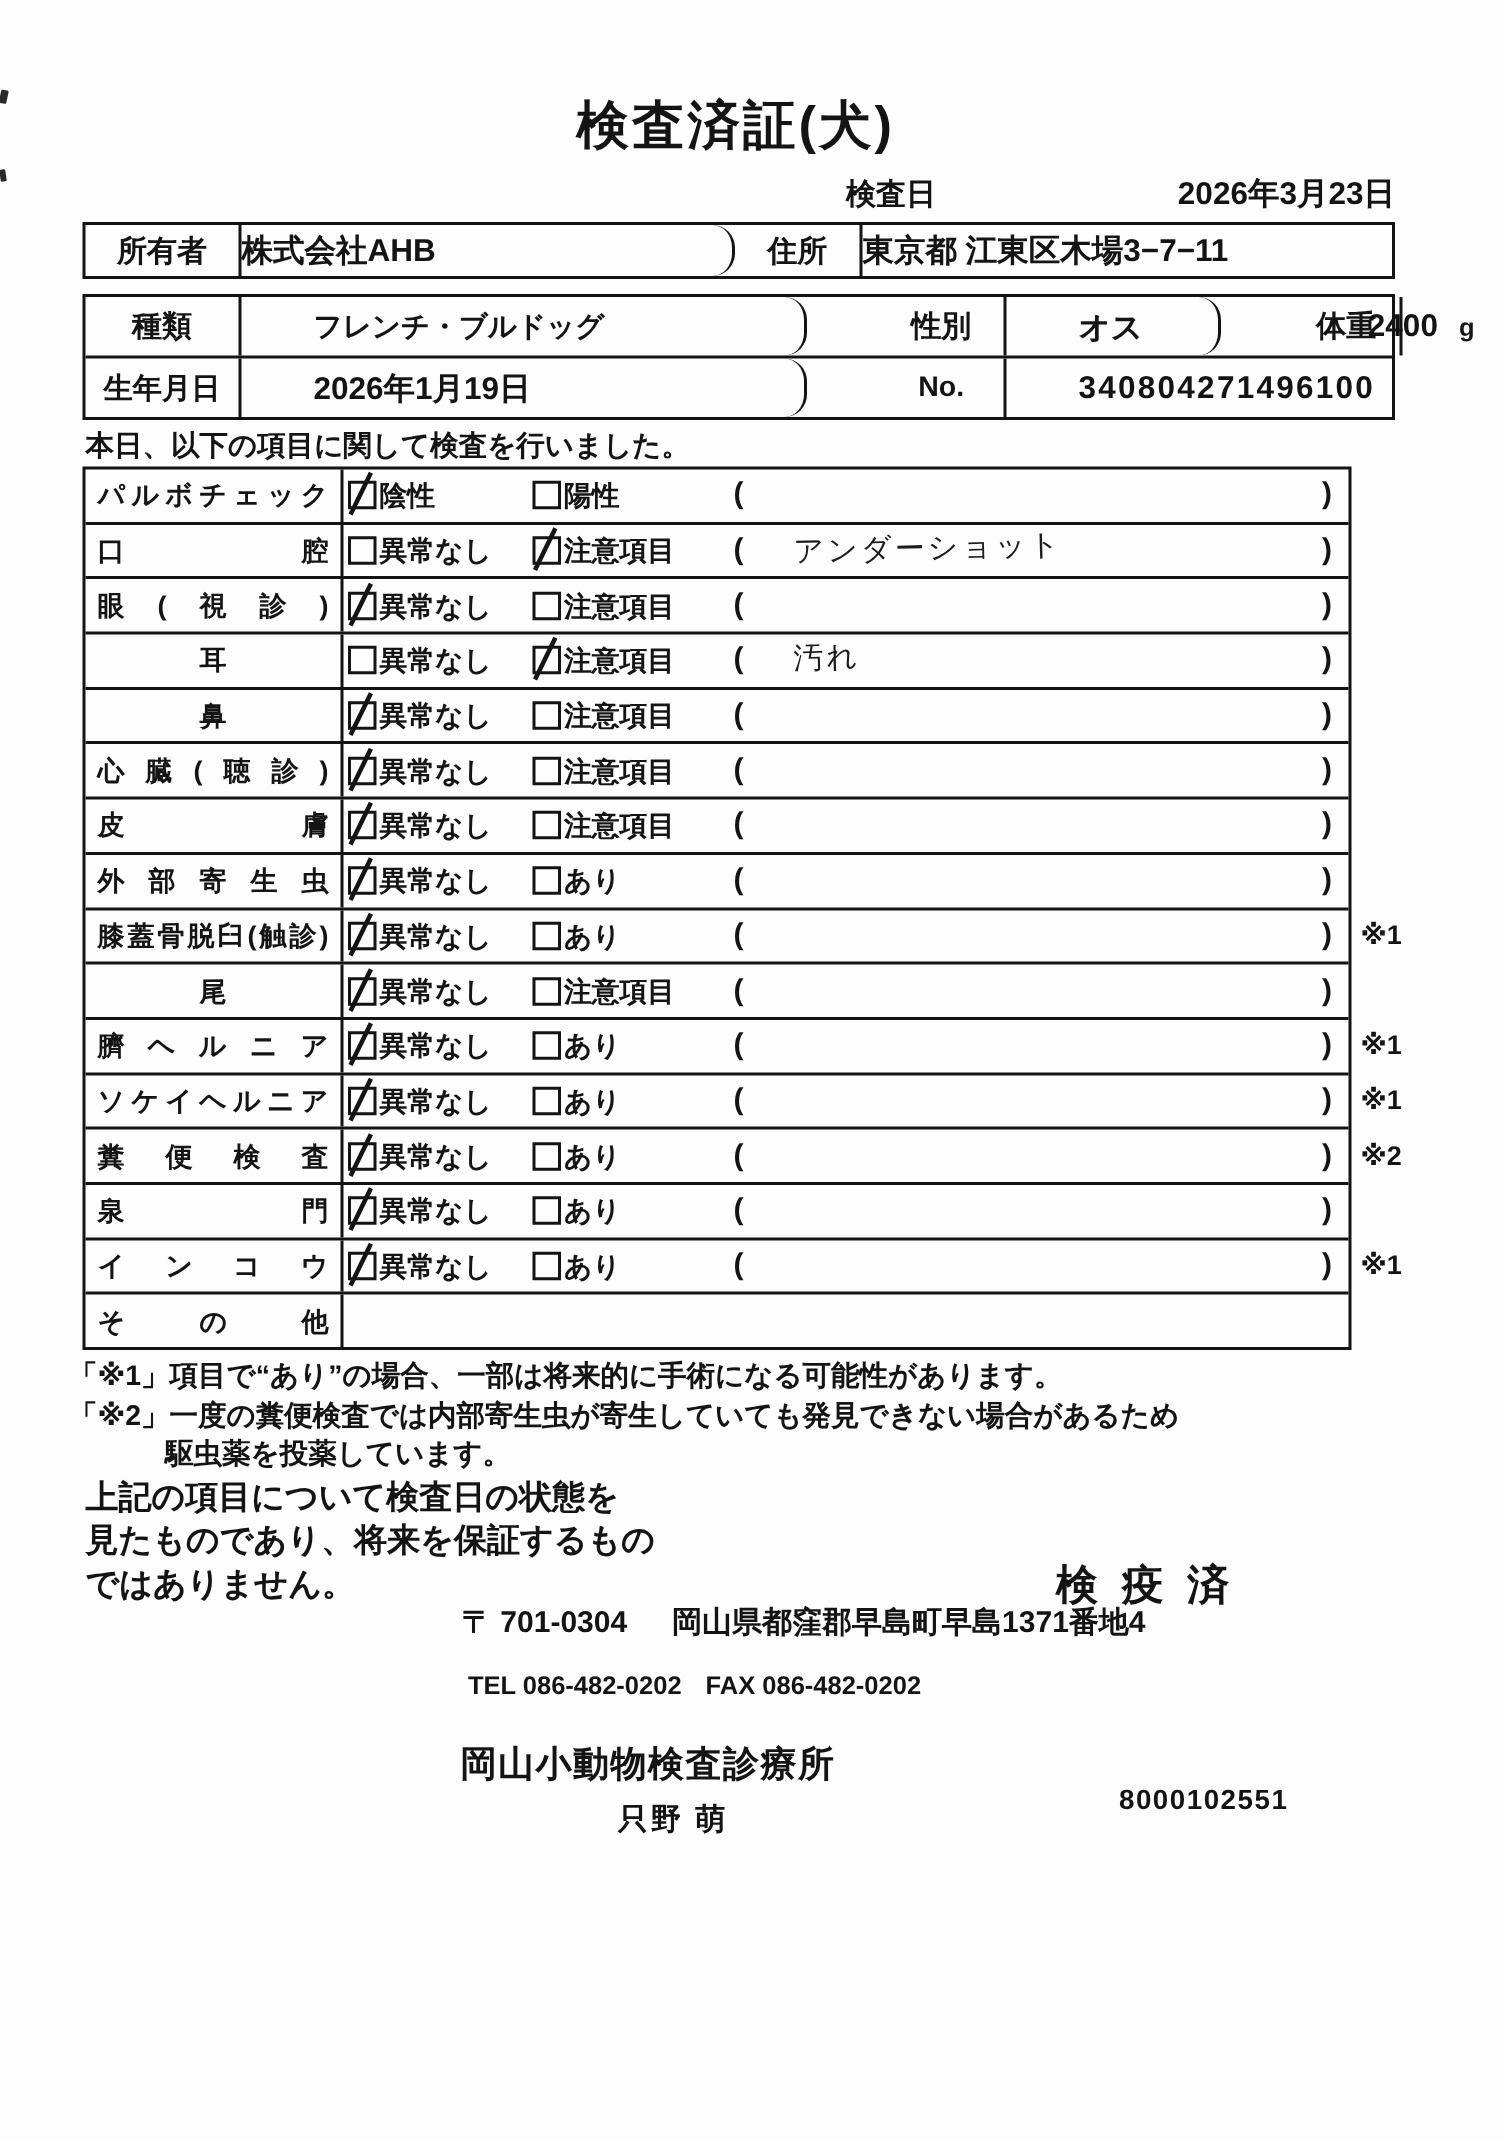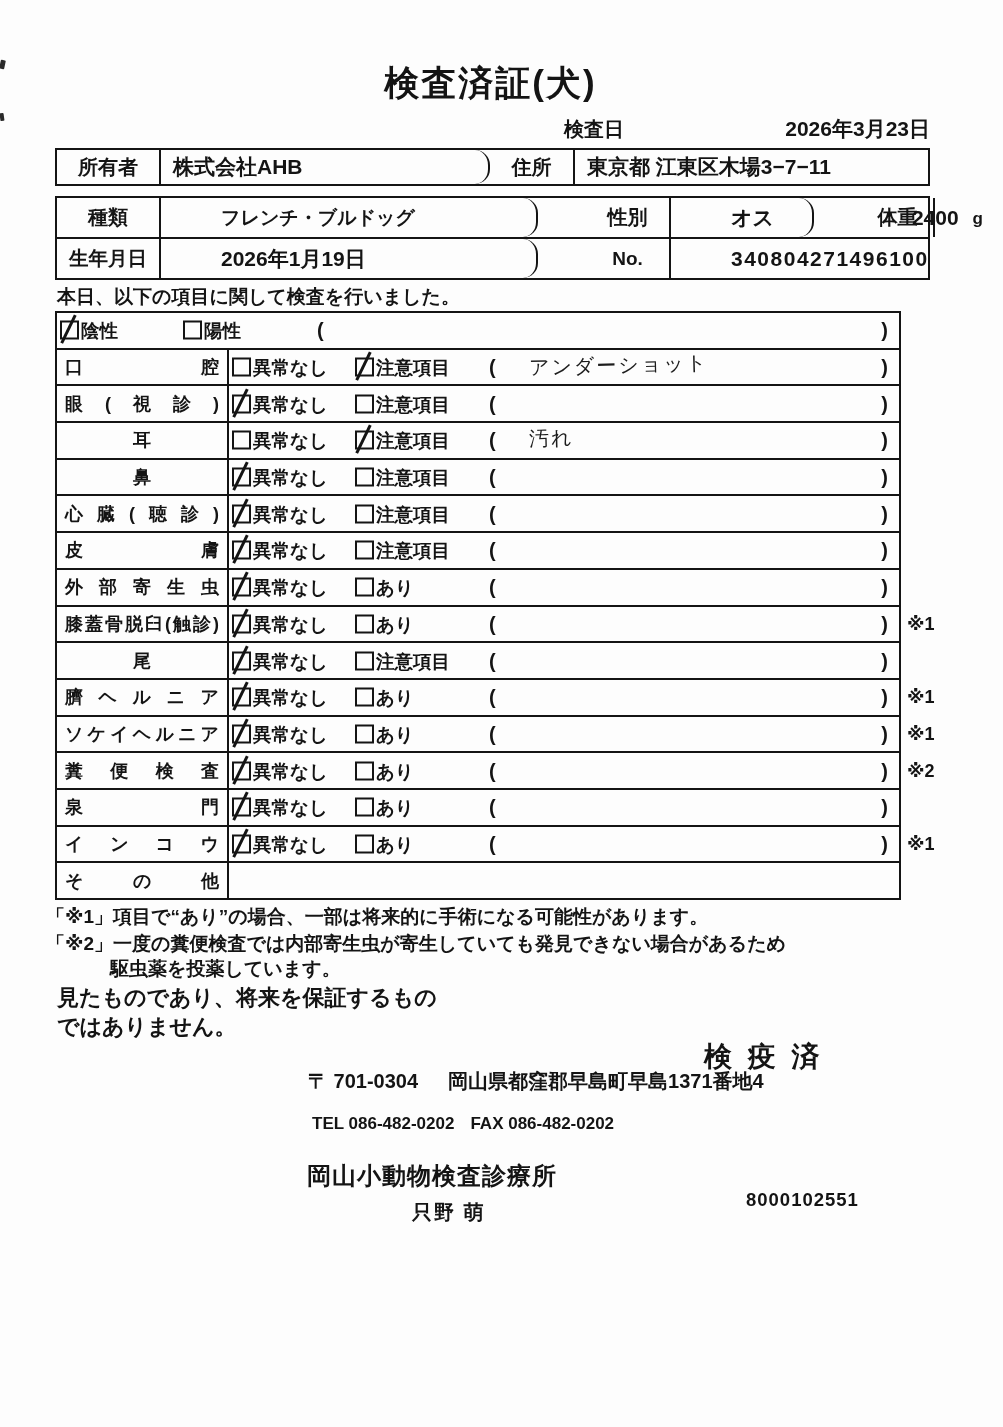--- a/index.html
+++ b/index.html
@@ -15,21 +15,21 @@
   
   .tableA{position:absolute;left:55px;top:148px;width:875px;height:38px;
           border:2px solid #141414;box-sizing:border-box;display:flex;}
   .tableB{position:absolute;left:55px;top:196px;width:875px;height:84px;
           border:2px solid #141414;box-sizing:border-box;display:flex;flex-direction:column;}
   .tbrow{flex:1 1 0;display:flex;min-height:0;gap:48px;}
   .tbrow + .tbrow{border-top:2px solid #141414;}
   .tcell{border-right:2px solid #141414;box-sizing:border-box;display:flex;align-items:center;min-width:0;}
   .tcell.last{border-right:none;}
   .lab{justify-content:center;font-size:20px;font-weight:700;}
-  .val{padding-left:12px;font-size:21px;font-weight:700;white-space:nowrap;border-radius:15px;}
+  .val{font-size:21px;font-weight:700;white-space:nowrap;border-radius:15px;}
   .w104{width:104px;flex:none;} .w329{width:329px;flex:none;} .w85{width:85px;flex:none;}
   .w95{width:95px;flex:none;} .w73{width:73px;flex:none;} .grow{flex:1 1 0;}
   .weightval{justify-content:flex-end;padding-right:20px;font-weight:700;gap:14px;}
   .weightval .num{font-size:21px;} .weightval .unit{font-size:17px;padding-top:3px;}
   .num-wide{letter-spacing:1.5px;}
 
   .intro{position:absolute;left:57px;top:284px;font-size:19px;font-weight:700;}
 
   
   .itable{position:absolute;left:55px;top:311px;width:846px;height:589px;
@@ -112,20 +112,23 @@
       <div class="tcell val w329">2026年1月19日</div>
       <div class="tcell lab w85" style="font-size:19px;">No.</div>
       <div class="tcell val grow last num-wide">340804271496100</div>
     </div>
   </div>
 
   <div class="intro">本日、以下の項目に関して検査を行いました。</div>
 
   <div class="itable" id="itemsTable">
       <div class="irow">
+        <div class="ilabel">
+          <span class="ilabel-text">パルボチェック</span>
+        </div>
         <div class="icontent">
           <span class="pos cb c1 checked"></span>
           <span class="pos optlab o1">陰性</span>
           <span class="pos cb c2"></span>
           <span class="pos optlab o2">陽性</span>
           <span class="pos popen">(</span>
           <span class="pos pclose">)</span>
         </div>
       </div>
       <div class="irow">
@@ -323,20 +326,21 @@
         </div>
         <div class="icontent"></div>
       </div>
     </div>
 
   <div class="fn fn1">「※1」項目で“あり”の場合、一部は将来的に手術になる可能性があります。</div>
   <div class="fn fn2">「※2」一度の糞便検査では内部寄生虫が寄生していても発見できない場合があるため</div>
   <div class="fn fn3">駆虫薬を投薬しています。</div>
 
   <div class="disclaimer">
+    <div>上記の項目について検査日の状態を</div>
     <div>見たものであり、将来を保証するもの</div>
     <div>ではありません。</div>
   </div>
 
   <div class="stamp">検 疫 済</div>
 
   <div class="addr-line">
     <span>〒 701-0304</span>
     <span>岡山県都窪郡早島町早島1371番地4</span>
   </div>

